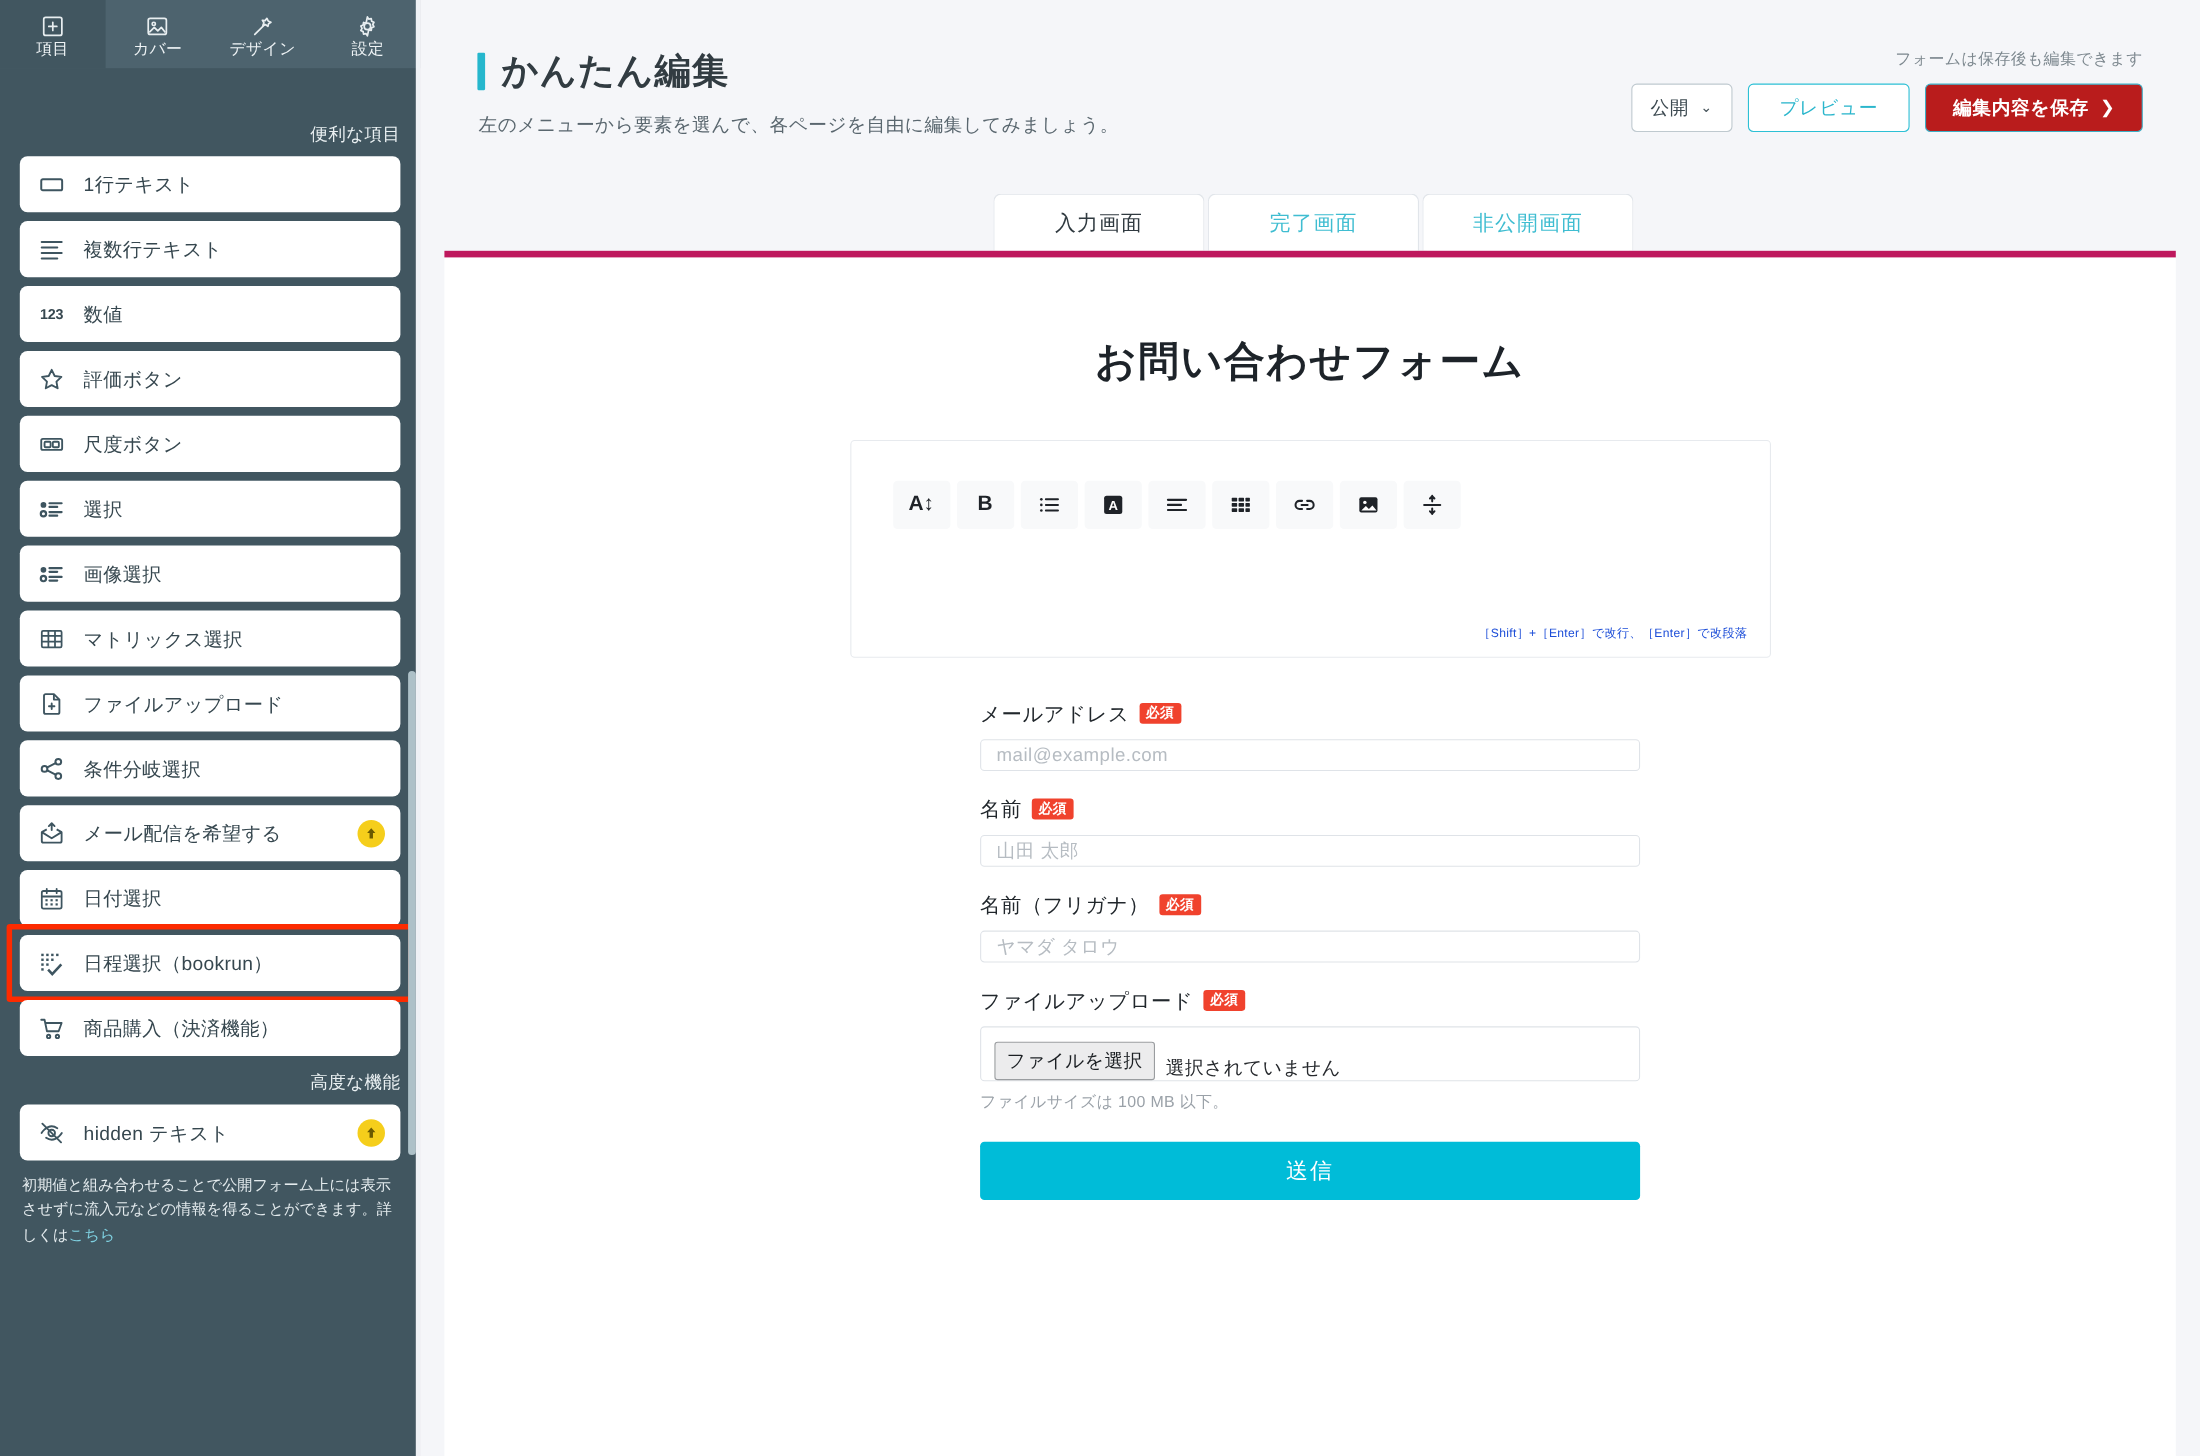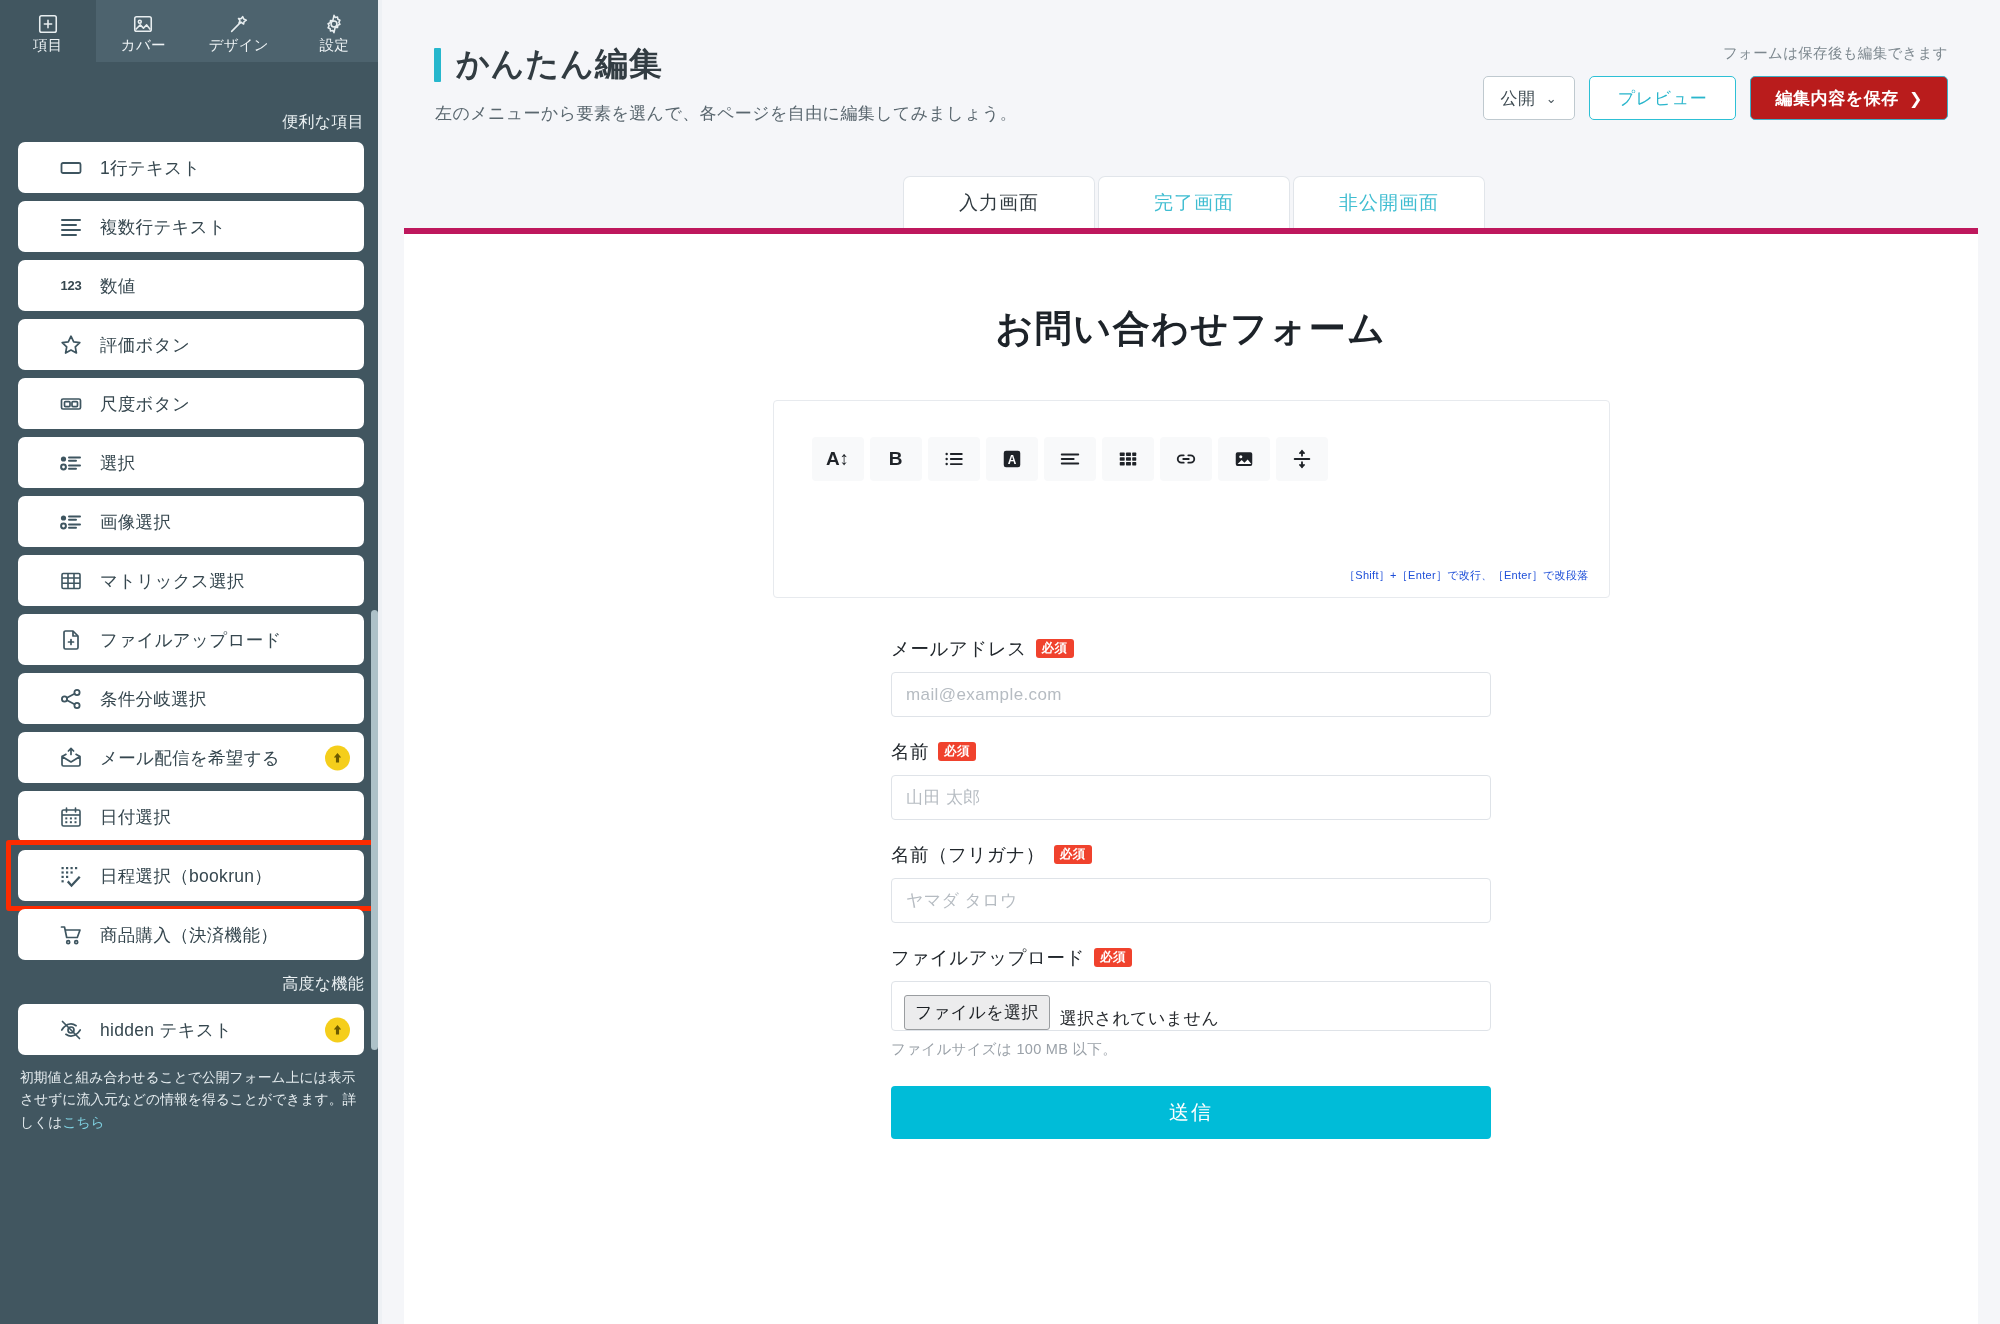--- a/index.html
+++ b/index.html
@@ -60,21 +60,20 @@
     display: flex; align-items: center;
     padding: 0 16px;
     gap: 16px;
     cursor: pointer;
     position: relative;
   }
   .item-card .ico {
     width: 26px; height: 26px; flex: 0 0 26px;
     display: flex; align-items: center; justify-content: center;
     color: #3e5560;
-    margin-left: 24px;
   }
   .item-card .ico svg { width: 24px; height: 24px; display: block; }
   .item-card .lbl {
     font-size: 17.5px; color: #36474f;
     letter-spacing: .3px; white-space: nowrap;
   }
   .item-card .num-ico {
     font-size: 13px; font-weight: bold; color: #36474f;
     letter-spacing: -.2px;
   }
@@ -238,21 +237,21 @@
   .field-label .name {
     font-size: 18.5px; color: #21272c; letter-spacing: .5px;
   }
   .badge-required {
     background: #f0422d; color: #fff;
     font-size: 12.5px; font-weight: bold;
     padding: 2.5px 6px; border-radius: 3px;
     letter-spacing: .5px; line-height: 1.1;
   }
   .input {
-    width: 100%; height: 45px;
+    width: 100%; height: 29px;
     border: 1px solid #dfe3e8; border-radius: 4px;
     background: #fff;
     font-size: 17px; color: #b6bcc2;
     padding: 0 14px; display: flex; align-items: center;
     letter-spacing: .4px;
     font-family: "Liberation Sans", "DejaVu Sans", sans-serif;
   }
   .file-input {
     width: 100%; height: 50px;
     border: 1px solid #dfe3e8; border-radius: 4px;

